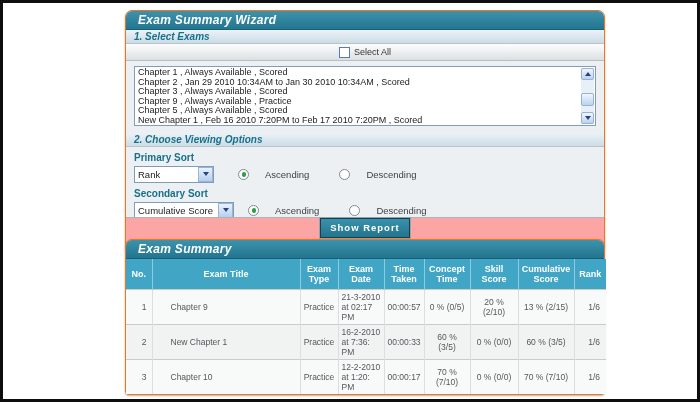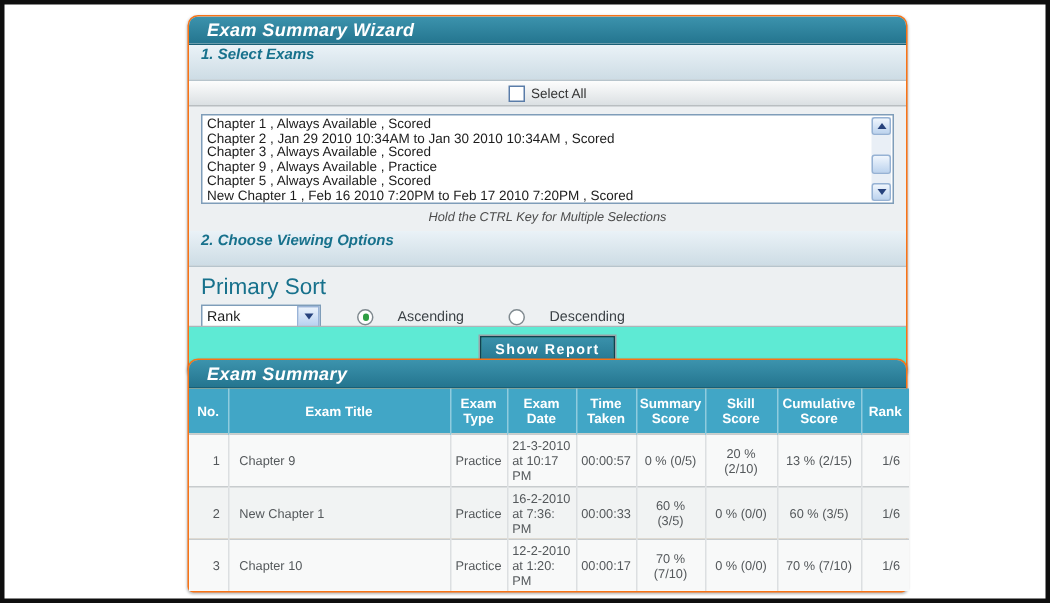--- a/index.html
+++ b/index.html
@@ -12,21 +12,21 @@
            border-radius:7px 7px 4px 4px; background:#edf0f2;
            box-shadow:0 1px 2px rgba(0,0,0,.3);margin-left:12px; }
   .wizard  { top:7px;  height:240px; }
   .summary { top:236px; height:156px; background:#fdba74; }
 
   .panel-header { height:19px; line-height:19px; padding-left:12px;
     background:linear-gradient(#3c93ad,#24758f); color:#fff;
     font-size:12px; font-weight:bold; font-style:italic;
     border-radius:6px 6px 0 0; border-bottom:1px solid #195f76; letter-spacing:.3px; }
 
-  .section-bar { height:24px; line-height:14px; padding-left:8px;
+  .section-bar { height:14px; line-height:14px; padding-left:8px;
     background:linear-gradient(#eaf2f7,#cd="#cddce5"); background:linear-gradient(#eaf2f7,#cddce5);
     color:#17718c; font-size:10px; font-weight:bold; font-style:italic;
     border-bottom:1px solid #b7c4cc; }
 
   .selectall-row { height:17px; display:flex; align-items:center; justify-content:center;
     background:linear-gradient(#fdfdfd,#dbe0e3); border-bottom:1px solid #b9bec1; gap:4px; }
   .checkbox { width:11px; height:11px; background:#fff; border:1px solid #5a7ca8; display:inline-block; }
   .selectall-label { font-size:9px; color:#333; }
 
   .listbox { position:relative; margin:5px 8px 2px 8px; height:60px; background:#fff;
@@ -40,51 +40,51 @@
     border:1px solid #96b2d4; border-radius:2px; display:flex; align-items:center; justify-content:center; }
   .tri-up   { width:0; height:0; border-left:3px solid transparent; border-right:3px solid transparent; border-bottom:4px solid #27427c; }
   .tri-down { width:0; height:0; border-left:3px solid transparent; border-right:3px solid transparent; border-top:4px solid #27427c; }
   .scroll-track { flex:1; position:relative; }
   .scroll-thumb { position:absolute; left:0; right:0; top:13px; height:13px;
     background:linear-gradient(#f0f6fd,#bcd3ee); border:1px solid #96b2d4; border-radius:2px; }
 
   .hint { margin-top:3px; text-align:center; font-size:8.5px; font-style:italic; color:#4c4c4c; }
   .gap6 { height:5px; }
 
-  .sort-label { margin:5px 0 2px 8px; font-size:15px; font-weight:normal; color:#17718c; }
+  .sort-label { margin:5px 0 2px 8px; font-size:10px; font-weight:bold; color:#17718c; }
   .sort-row { display:flex; align-items:center; margin-left:8px; height:18px; }
   .select { height:17px; background:#fff; border:1px solid #7f9db9; display:flex; align-items:center; font-size:9.5px; color:#1c1c1c; padding-left:3px; }
   .select.primary { width:80px; }
   .select.secondary { width:100px; }
   .select-arrow { margin-left:auto; width:15px; height:15px;
     background:linear-gradient(#eaf2fc,#b6cff0); border:1px solid #9ab4d8;
     display:flex; align-items:center; justify-content:center; }
   .radio-wrap { display:flex; align-items:center; gap:16px; margin-left:24px; }
   .radio-wrap.second { margin-left:30px; }
   .radio { width:11px; height:11px; border-radius:50%; border:1px solid #808a90; background:#fff; position:relative; display:inline-block; }
   .radio.checked::after { content:""; position:absolute; left:2.5px; top:2.5px; width:4.5px; height:4.5px; border-radius:50%; background:#2f9e44; }
   .radio-label { font-size:9.5px; color:#3c4247; }
 
   .footer-band { position:absolute; left:0; right:0; bottom:0; height:32px;
-    background:#5eead4; border-top:1px solid #aeb4b8; border-radius:0 0 3px 3px;
-    display:flex; align-items:center; justify-content:center; }
+    background:#fca5a5; border-top:1px solid #aeb4b8; border-radius:0 0 3px 3px;
+    display:flex; align-items:flex-start; justify-content:center; }
   .show-report { font-family:"Liberation Sans",sans-serif; font-size:9.5px; font-weight:bold;
     letter-spacing:1px; color:#fff; background:linear-gradient(#3a91ab,#23748e);
     border:1px solid #12404f; box-shadow:0 0 0 1px #9aa3a8; padding:3px 9px 4px; cursor:pointer; }
 
   table { width:100%; border-collapse:collapse; table-layout:fixed; }
   thead th { background:#41a6c6; color:#fff; font-size:9px; font-weight:bold;
     text-align:center; vertical-align:middle; height:30px; line-height:10px;
     border-left:1px solid #8fcbde; padding:0 2px; }
   thead th:first-child { border-left:none; }
   tbody td { font-size:8.5px; color:#54585b; border-top:1px solid #c8ccce;
     border-left:1px solid #dcdfe1; padding:2px 3px; height:21px; vertical-align:middle; background:#f8f9f9; }
   tbody tr:nth-child(even) td { background:#f1f3f3; }
   tbody td:first-child { border-left:none; text-align:right; padding-right:5px; }
-  td.c-title { text-align:left; padding-left:7px; }
+  td.c-title { text-align:left; padding-left:18px; }
   td.c-type, td.c-time, td.c-score { text-align:center; }
   td.c-date { text-align:left; line-height:10px; }
   td.c-rank { text-align:right; padding-right:6px; }
   .date2 { display:block; }
 </style>
 </head>
 <body>
 
 <div class="frame">
 <div class="canvas">
@@ -114,21 +114,20 @@
             </div>
         <div class="scroll-track">
           <div class="scroll-thumb"></div>
         </div>
         <div class="scroll-btn">
               <span class="tri-down"></span>
             </div>
       </div>
     </div>
 
-    <div class="hint">Hold the CTRL Key for Multiple Selections</div>
     <div class="gap6"></div>
 
     <div class="section-bar">2. Choose Viewing Options</div>
 
     <div class="sort-label">Primary Sort</div>
     <div class="sort-row">
       <div class="select primary">
         <span>Rank</span>
         <span class="select-arrow">
               <span class="tri-down"></span>
@@ -181,32 +180,32 @@
             <col style="width:56px">
             <col style="width:32px">
       </colgroup>
       <thead>
         <tr>
           <th>No.</th>
           <th>Exam Title</th>
           <th>Exam Type</th>
           <th>Exam Date</th>
           <th>Time Taken</th>
-          <th>Summary Score</th>
+          <th>Concept Time</th>
           <th>Skill Score</th>
           <th>Cumulative Score</th>
           <th>Rank</th>
         </tr>
       </thead>
       <tbody>
         <tr>
           <td>1</td>
           <td class="c-title">Chapter 9</td>
           <td class="c-type">Practice</td>
-          <td class="c-date"><span>21-3-2010</span><span class="date2">at 10:17 PM</span></td>
+          <td class="c-date"><span>21-3-2010</span><span class="date2">at 02:17 PM</span></td>
           <td class="c-time">00:00:57</td>
           <td class="c-score">0 % (0/5)</td>
           <td class="c-score">20 % (2/10)</td>
           <td class="c-score">13 % (2/15)</td>
           <td class="c-rank">1/6</td>
         </tr>
         <tr>
           <td>2</td>
           <td class="c-title">New Chapter 1</td>
           <td class="c-type">Practice</td>

